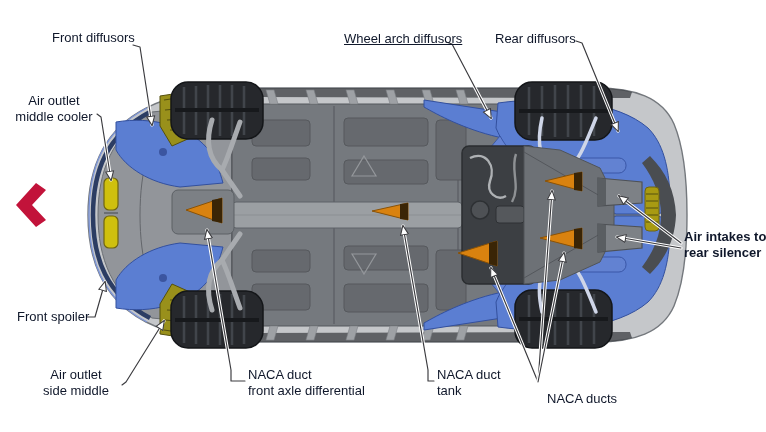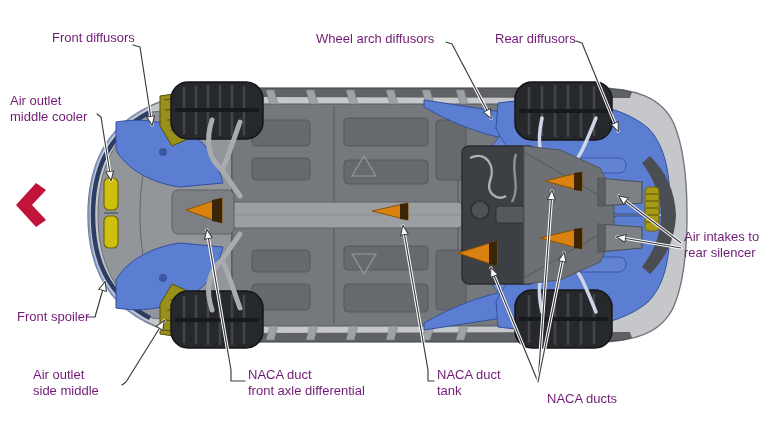--- a/index.html
+++ b/index.html
@@ -1,33 +1,33 @@
 <!DOCTYPE html>
 <html><head>
 <meta charset="utf-8">
 <style>
   html,body{margin:0;padding:0;background:#ffffff;}
   .stage{position:relative;width:766px;height:432px;background:#ffffff;overflow:hidden;
          font-family:"Liberation Sans",sans-serif;}
   .stage svg{position:absolute;left:0;top:0;}
-  .lbl{position:absolute;font-size:13px;line-height:15.5px;color:#701a75;white-space:nowrap;}
-  .lbl.r{text-align:left;white-space:normal;}
+  .lbl{position:absolute;font-size:13px;line-height:15.5px;color:#0f172a;white-space:nowrap;}
+  .lbl.r{text-align:center;white-space:normal;}
   .lead-casing{fill:none;stroke:#ffffff;stroke-width:3.2;stroke-linejoin:round;stroke-linecap:round;}
   .lead{fill:none;stroke:#3a3a3e;stroke-width:1.15;stroke-linejoin:round;stroke-linecap:round;}
   
   #lbl-front-diffusors{left:52px;top:30px;}
-  #lbl-wheel-arch-diffusors{left:316px;top:31px;}
+  #lbl-wheel-arch-diffusors{left:344px;top:31px;text-decoration:underline;}
   #lbl-rear-diffusors{left:495px;top:31px;}
   #lbl-middle-cooler{left:10px;top:93px;width:88px;}
   #lbl-front-spoiler{left:17px;top:309px;text-align:center;}
   #lbl-side-cooler{left:33px;top:367px;width:86px;}
   #lbl-naca-front-axle{left:248px;top:367px;}
   #lbl-naca-tank{left:437px;top:367px;}
   #lbl-naca-engine{left:547px;top:367px;margin-top:24px;}
-  #lbl-air-intakes{left:684px;top:229px;}
+  #lbl-air-intakes{left:684px;top:229px;font-weight:bold;}
 </style>
 </head>
 <body>
 
 <div class="stage">
 
 <svg width="766" height="432" viewBox="0 0 766 432">
   <defs>
     <marker id="arw" viewBox="0 0 10 10" refX="9" refY="5" markerWidth="9" markerHeight="9" orient="auto">
       <path d="M0.6,1.2 L9.6,5 L0.6,8.8 Z" fill="#fdfdfd" stroke="#3a3a3e" stroke-width="1"></path>

